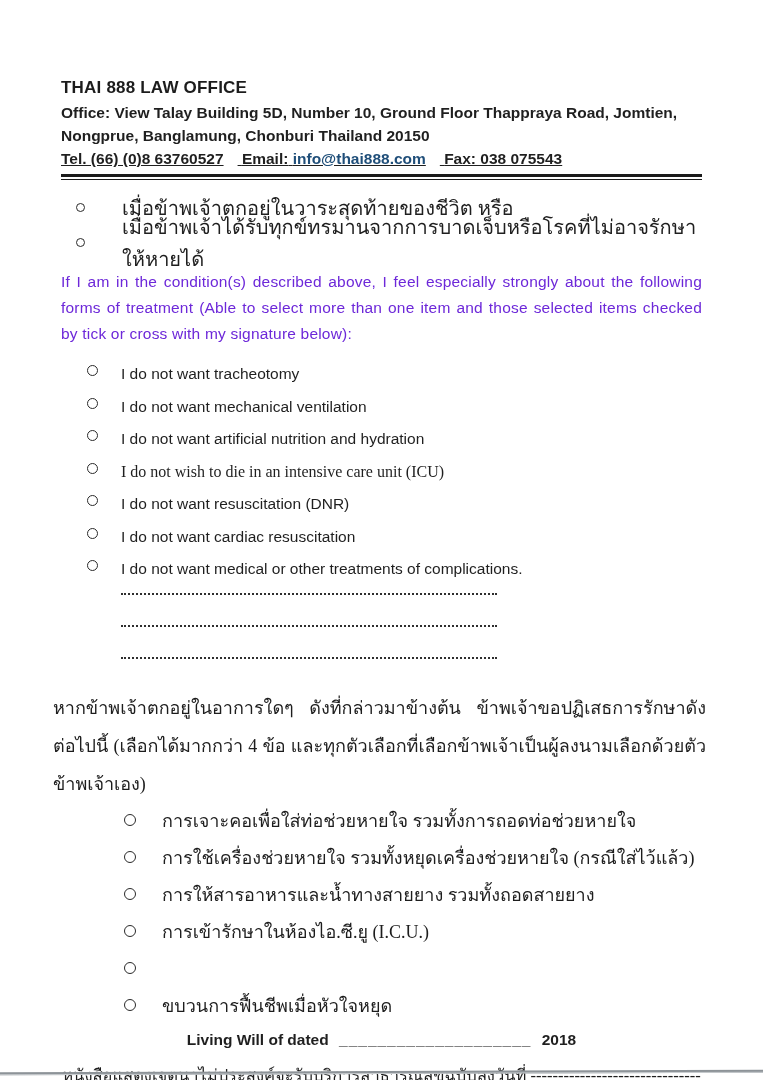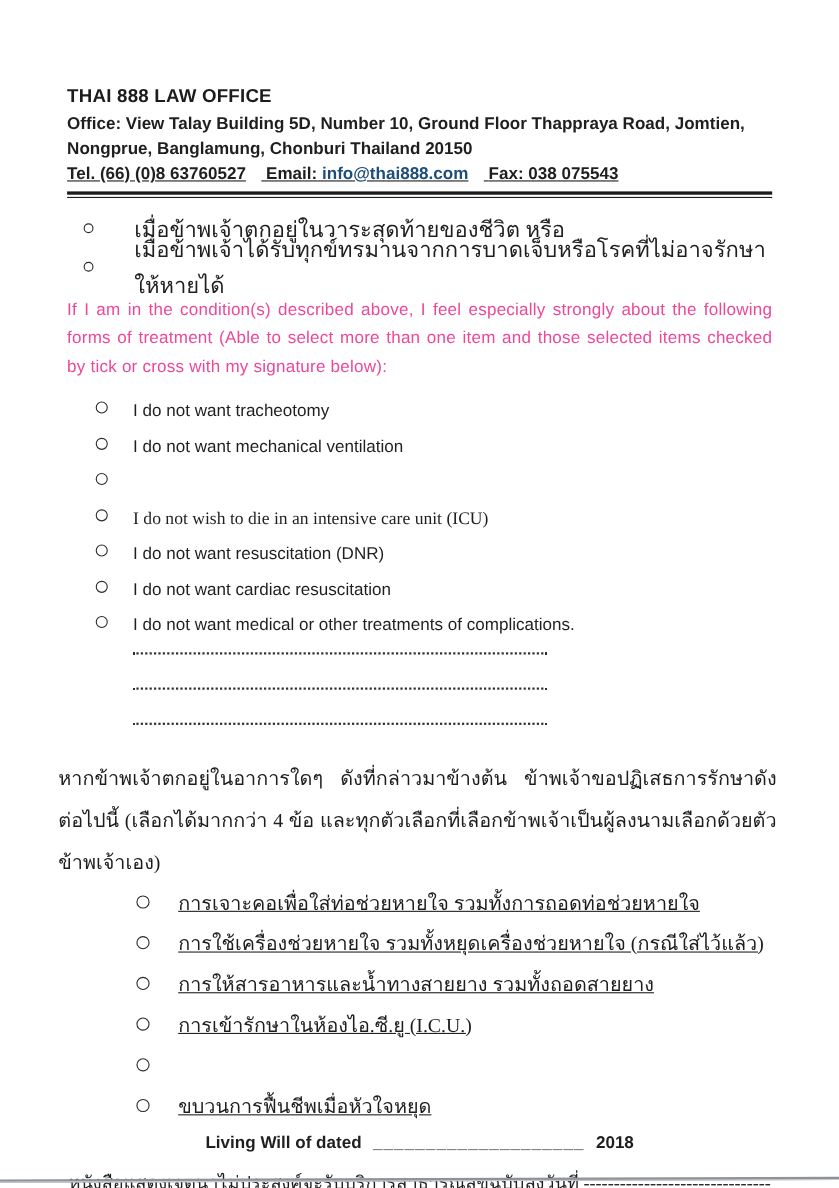--- a/index.html
+++ b/index.html
@@ -33,21 +33,21 @@
   .cond-row:first-child { margin-top:10px; }
   .cond-bullet {
     width:9px; height:9px; border:1.5px solid #2a2a2a; border-radius:50%;
     flex:0 0 9px; margin-right:37px;
   }
   .cond-text { font-size:20px; color:#1f1f1f; }
 
   
   .para-en {
     margin-top:9px; font-size:15.5px; line-height:26px;
-    text-align:justify; color:#ec4899; letter-spacing:.2px;
+    text-align:justify; color:#6d28d9; letter-spacing:.2px;
   }
 
   
   .opts-en { margin-top:18px; }
   .opt-row { display:flex; align-items:flex-start; padding-left:26px; height:18.5px; margin-bottom:14px; }
   .opt-bullet {
     width:11px; height:11px; border:1.5px solid #2a2a2a; border-radius:50%;
     flex:0 0 11px; margin-right:23px; background:transparent;
   }
   .opt-text { font-size:15.5px; color:#1f1f1f; }
@@ -57,21 +57,21 @@
   .dots { margin-left:60px; width:376px; border-bottom:2.5px dotted #2e2e2e; height:0; margin-bottom:30px; }
   .dots-block { margin-top:6px; }
 
   
   .para-th {
     margin-top:4px; margin-left:-8px; margin-right:-4px;
     font-size:18px; line-height:38px; text-align:justify; color:#1d1d1d;
   }
 
   
-  .opts-th { margin-top:3px;text-decoration:underline; }
+  .opts-th { margin-top:3px; }
   .opt-row-th { display:flex; align-items:center; padding-left:63px; height:29px; margin-bottom:8px; }
   .opt-bullet-th {
     width:12px; height:12px; border:1.6px solid #2a2a2a; border-radius:50%;
     flex:0 0 12px; margin-right:26px;
   }
   .opt-text-th { font-size:18px; color:#1d1d1d; }
 
   
   .living-will { margin-top:11px; text-align:center; font-size:15.5px; font-weight:700; color:#1f1f1f; }
   .living-will .blank { letter-spacing:1px; }
@@ -121,20 +121,21 @@
     <div class="opt-row">
       <span class="opt-bullet"></span>
       <span class="opt-text">I do not want tracheotomy</span>
     </div>
     <div class="opt-row">
       <span class="opt-bullet"></span>
       <span class="opt-text">I do not want mechanical ventilation</span>
     </div>
     <div class="opt-row">
       <span class="opt-bullet"></span>
+      <span class="opt-text">I do not want artificial nutrition and hydration</span>
     </div>
     <div class="opt-row serif">
       <span class="opt-bullet"></span>
       <span class="opt-text">I do not wish to die in an intensive care unit (ICU)</span>
     </div>
     <div class="opt-row">
       <span class="opt-bullet"></span>
       <span class="opt-text">I do not want resuscitation (DNR)</span>
     </div>
     <div class="opt-row">

